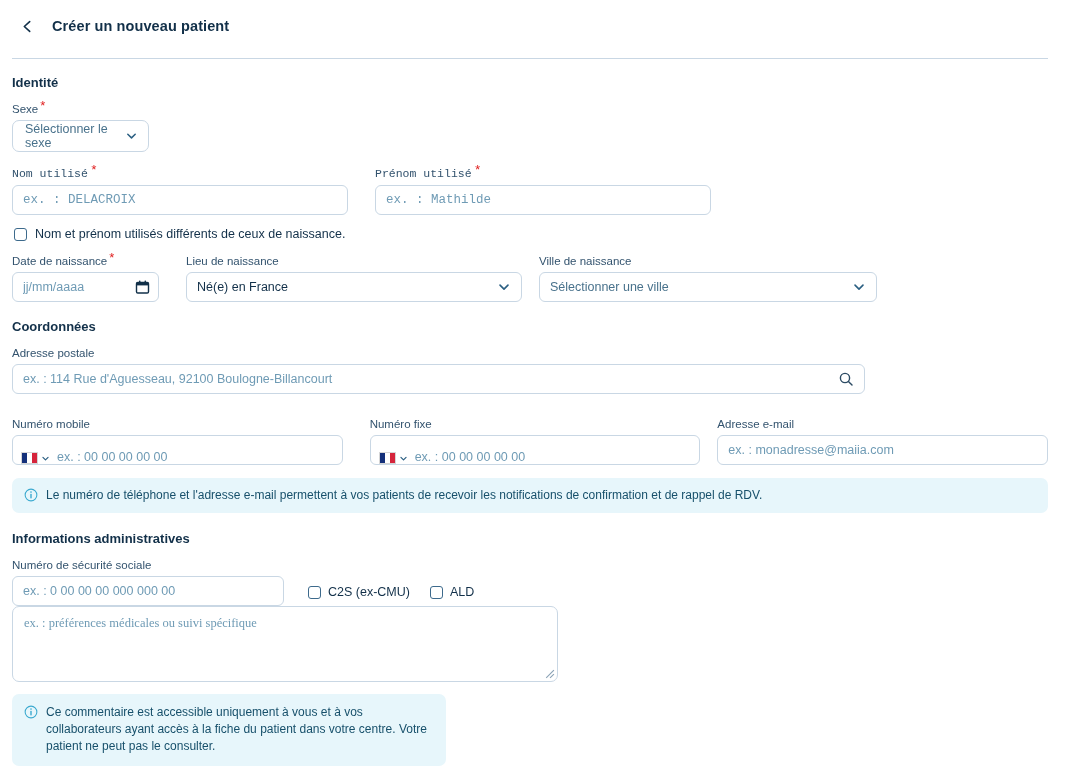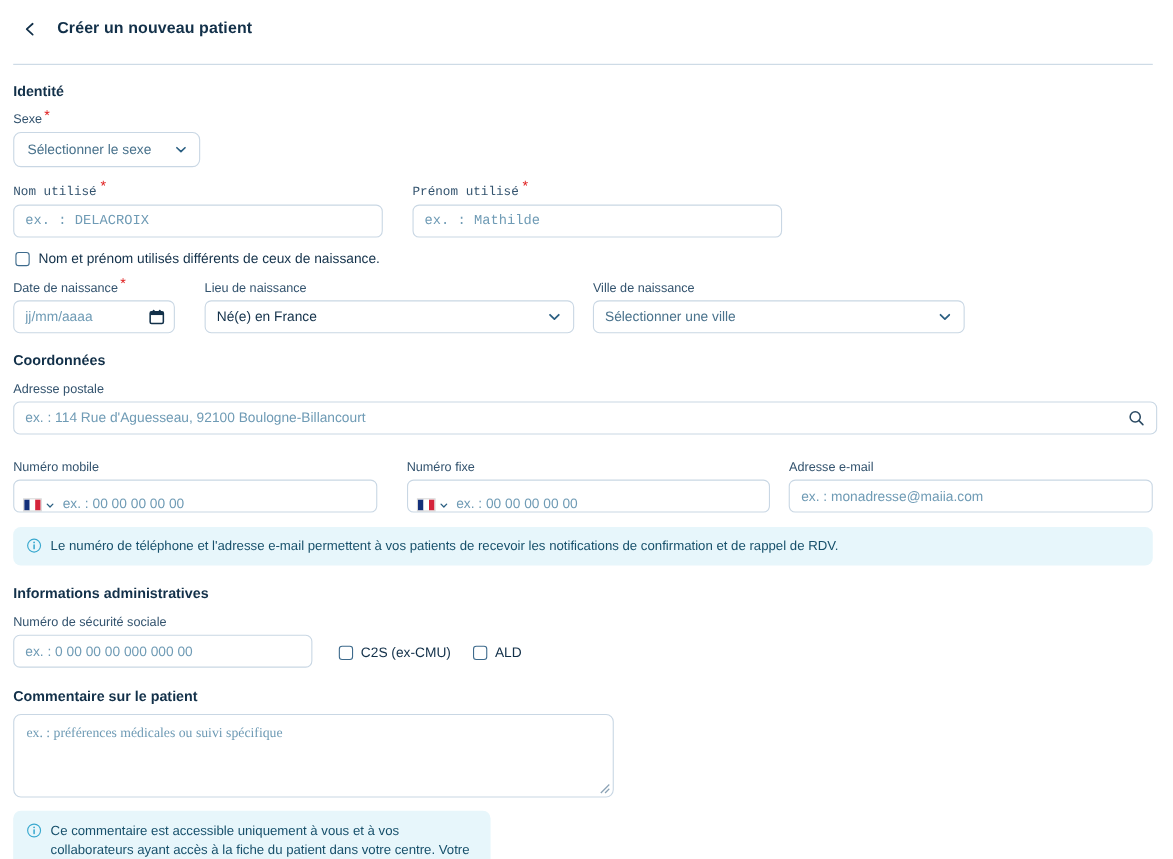--- a/index.html
+++ b/index.html
@@ -66,22 +66,23 @@
     display: flex; align-items: center; padding: 0 10px;
     cursor: pointer;
   }
   .select-value { font-size: 12.5px; color: #49728c; }
   .select-value.dark { color: #123049; }
   .chev { position: absolute; right: 10px; top: 50%;
           transform: translateY(-50%); display: flex; }
 
   
   .select-sexe {
-    width: 170px; height: 32px; border-radius: 7px;
+    width: 137px; height: 32px; border-radius: 7px;
     padding: 0 12px;
+    justify-content: flex-end;
   }
   .select-sexe .chev { right: 10px; }
 
   .row { display: flex; }
 
   
   .row-names { gap: 0; font-family: Liberation Mono, monospace; }
   .col-nom { width: 336px; margin-right: 27px; }
   .col-prenom { width: 336px; }
 
@@ -99,21 +100,21 @@
   .col-date { width: 147px; margin-right: 27px; }
   .col-lieu { width: 336px; margin-right: 17px; }
   .col-ville { width: 338px; }
 
   .date-wrap { position: relative; }
   .date-wrap .inp { padding-right: 24px; }
   .cal-icon { position: absolute; right: 9px; top: 50%;
               transform: translateY(-50%); display: flex; }
 
   
-  .addr-wrap { position: relative; width: 1040px; }
+  .addr-wrap { position: relative; width: 853px; }
   .addr-wrap .inp { padding-right: 34px; }
   .search-icon { position: absolute; right: 11px; top: 50%;
                  transform: translateY(-50%); display: flex; cursor: pointer; }
 
   .row-phones { gap: 0; margin-top: 20px; }
   .col-mobile { width: 336px; margin-right: 27px; }
   .col-fixe { width: 336px; margin-right: 17px; }
   .col-email { width: 336px; }
 
   .phone-inp { position: relative; display: flex; align-items: flex-end;
@@ -329,21 +330,20 @@
           <span class="cbox"></span>
           <span class="cbox-label">C2S (ex-CMU)</span>
         </span>
         <span class="ssn-check">
           <span class="cbox"></span>
           <span class="cbox-label">ALD</span>
         </span>
       </div>
     </div>
 
-    <div class="section-title mt-18">Commentaire sur le patient</div>
 
     <div class="ta-wrap">
       <textarea class="ta" placeholder="ex. : préférences médicales ou suivi spécifique" style=""></textarea>
       <svg class="grip" viewBox="0 0 10 10">
         <line x1="9" y1="2" x2="2" y2="9" stroke="#8aa2b5" stroke-width="1"></line>
         <line x1="9" y1="5.5" x2="5.5" y2="9" stroke="#8aa2b5" stroke-width="1"></line>
       </svg>
     </div>
 
     <div class="banner banner-narrow">

